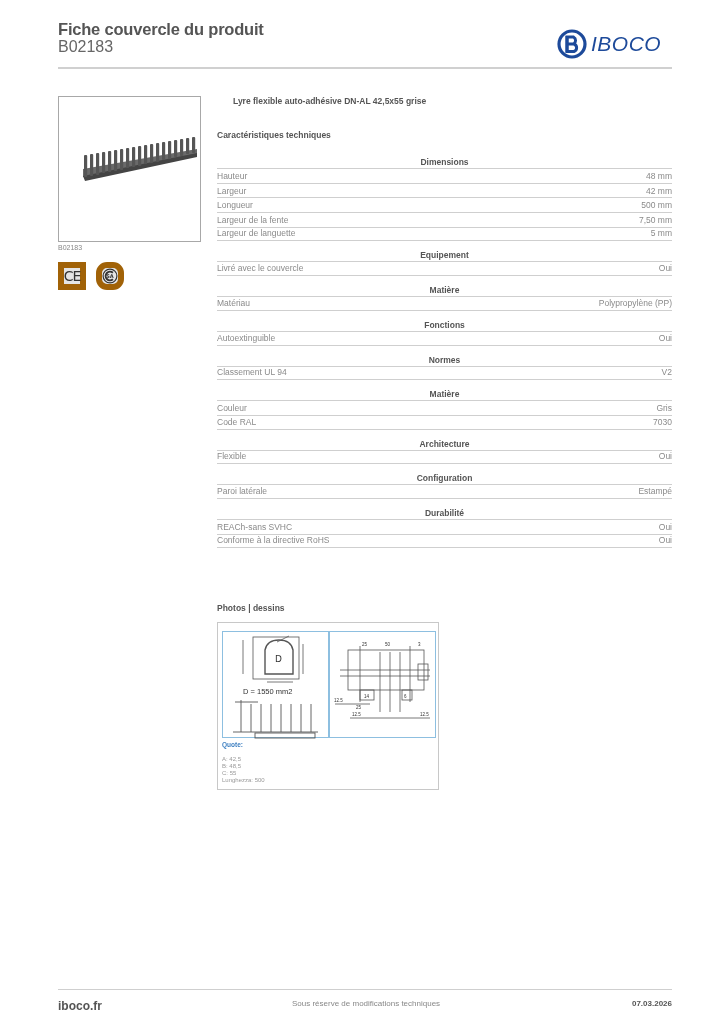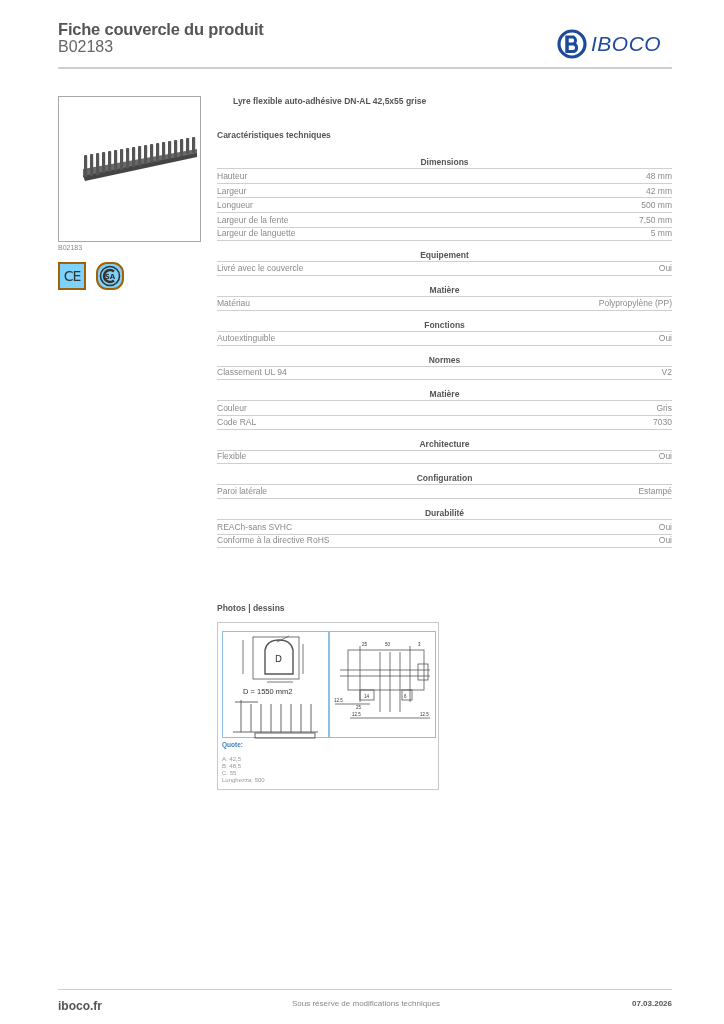--- a/index.html
+++ b/index.html
@@ -9,21 +9,21 @@
     .header-title { position: absolute; left: 58px; top: 20px; font-size: 16.5px; font-weight: bold; color: #555; letter-spacing: -0.2px; }
     .header-code { position: absolute; left: 58px; top: 38px; font-size: 16px; color: #666; }
     .header-rule { position: absolute; left: 58px; top: 67px; width: 614px; height: 2px; background: #d0d0d0; }
 
     .logo { position: absolute; left: 557px; top: 28px; width: 118px; height: 32px; display: flex; align-items: center; }
     .logo-mark { width: 30px; height: 30px; }
     .logo-text { margin-left: 4px; font-size: 21px; font-weight: normal; font-style: italic; color: #1d4a9a; letter-spacing: 0.5px; }
 
     .product-photo { position: absolute; left: 58px; top: 96px; width: 143px; height: 146px; border: 1px solid #a8a8a8; background: #fff; }
     .photo-caption { position: absolute; left: 58px; top: 244px; font-size: 7px; color: #888; }
-    .cert { position: absolute; top: 262px; width: 28px; height: 28px; border: 2px solid #a16207; display: flex; align-items: center; justify-content: center; background: #7dd3fc; }
+    .cert { position: absolute; top: 262px; width: 28px; height: 28px; border: 6px solid #a16207; display: flex; align-items: center; justify-content: center; background: #e5e5e5; }
     .cert-ce { left: 58px; font-size: 14px; color: #333; letter-spacing: -1px; font-family: "DejaVu Sans", sans-serif; }
     .cert-csa { left: 96px; border-radius: 11px; }
 
     .content { position: absolute; left: 217px; top: 96px; width: 455px; }
     .product-name { font-size: 8.5px; font-weight: bold; color: #555; height: 12px; margin-left: 16px; }
     .section-heading { font-size: 8.5px; font-weight: bold; color: #555; margin-top: 22px; height: 12px; }
     .group { margin-top: 8px; }
     .group-title { font-size: 8.5px; font-weight: bold; color: #555; height: 12px; line-height: 12px; text-align: center; }
     .row { display: flex; justify-content: space-between; height: 14.7px; line-height: 14px; font-size: 8.5px; color: #8a8a8a; border-top: 1.3px solid #cfcfcf; }
     .row:last-child { border-bottom: 1.3px solid #cfcfcf; align-items: flex-end; }

